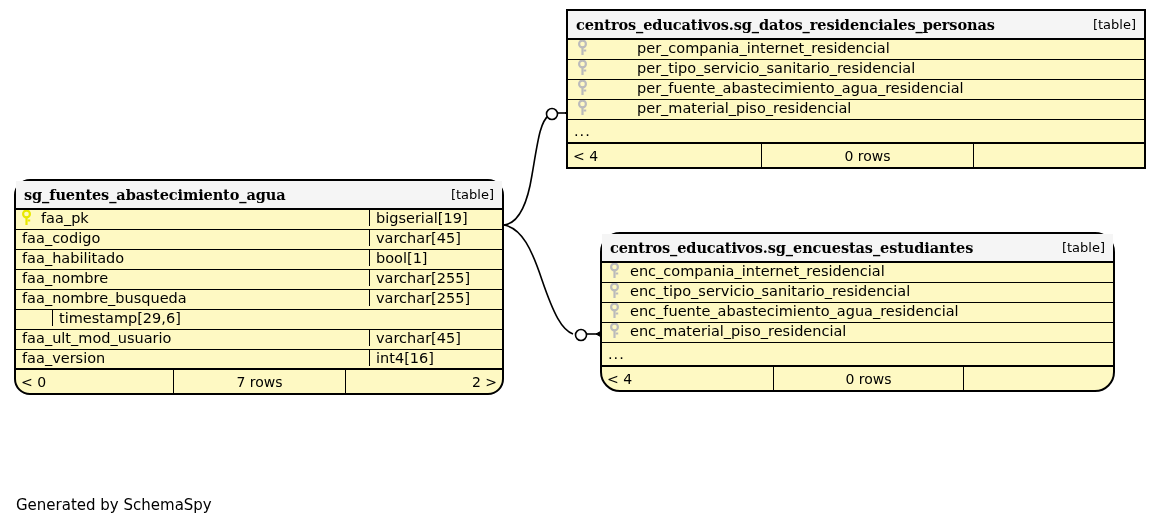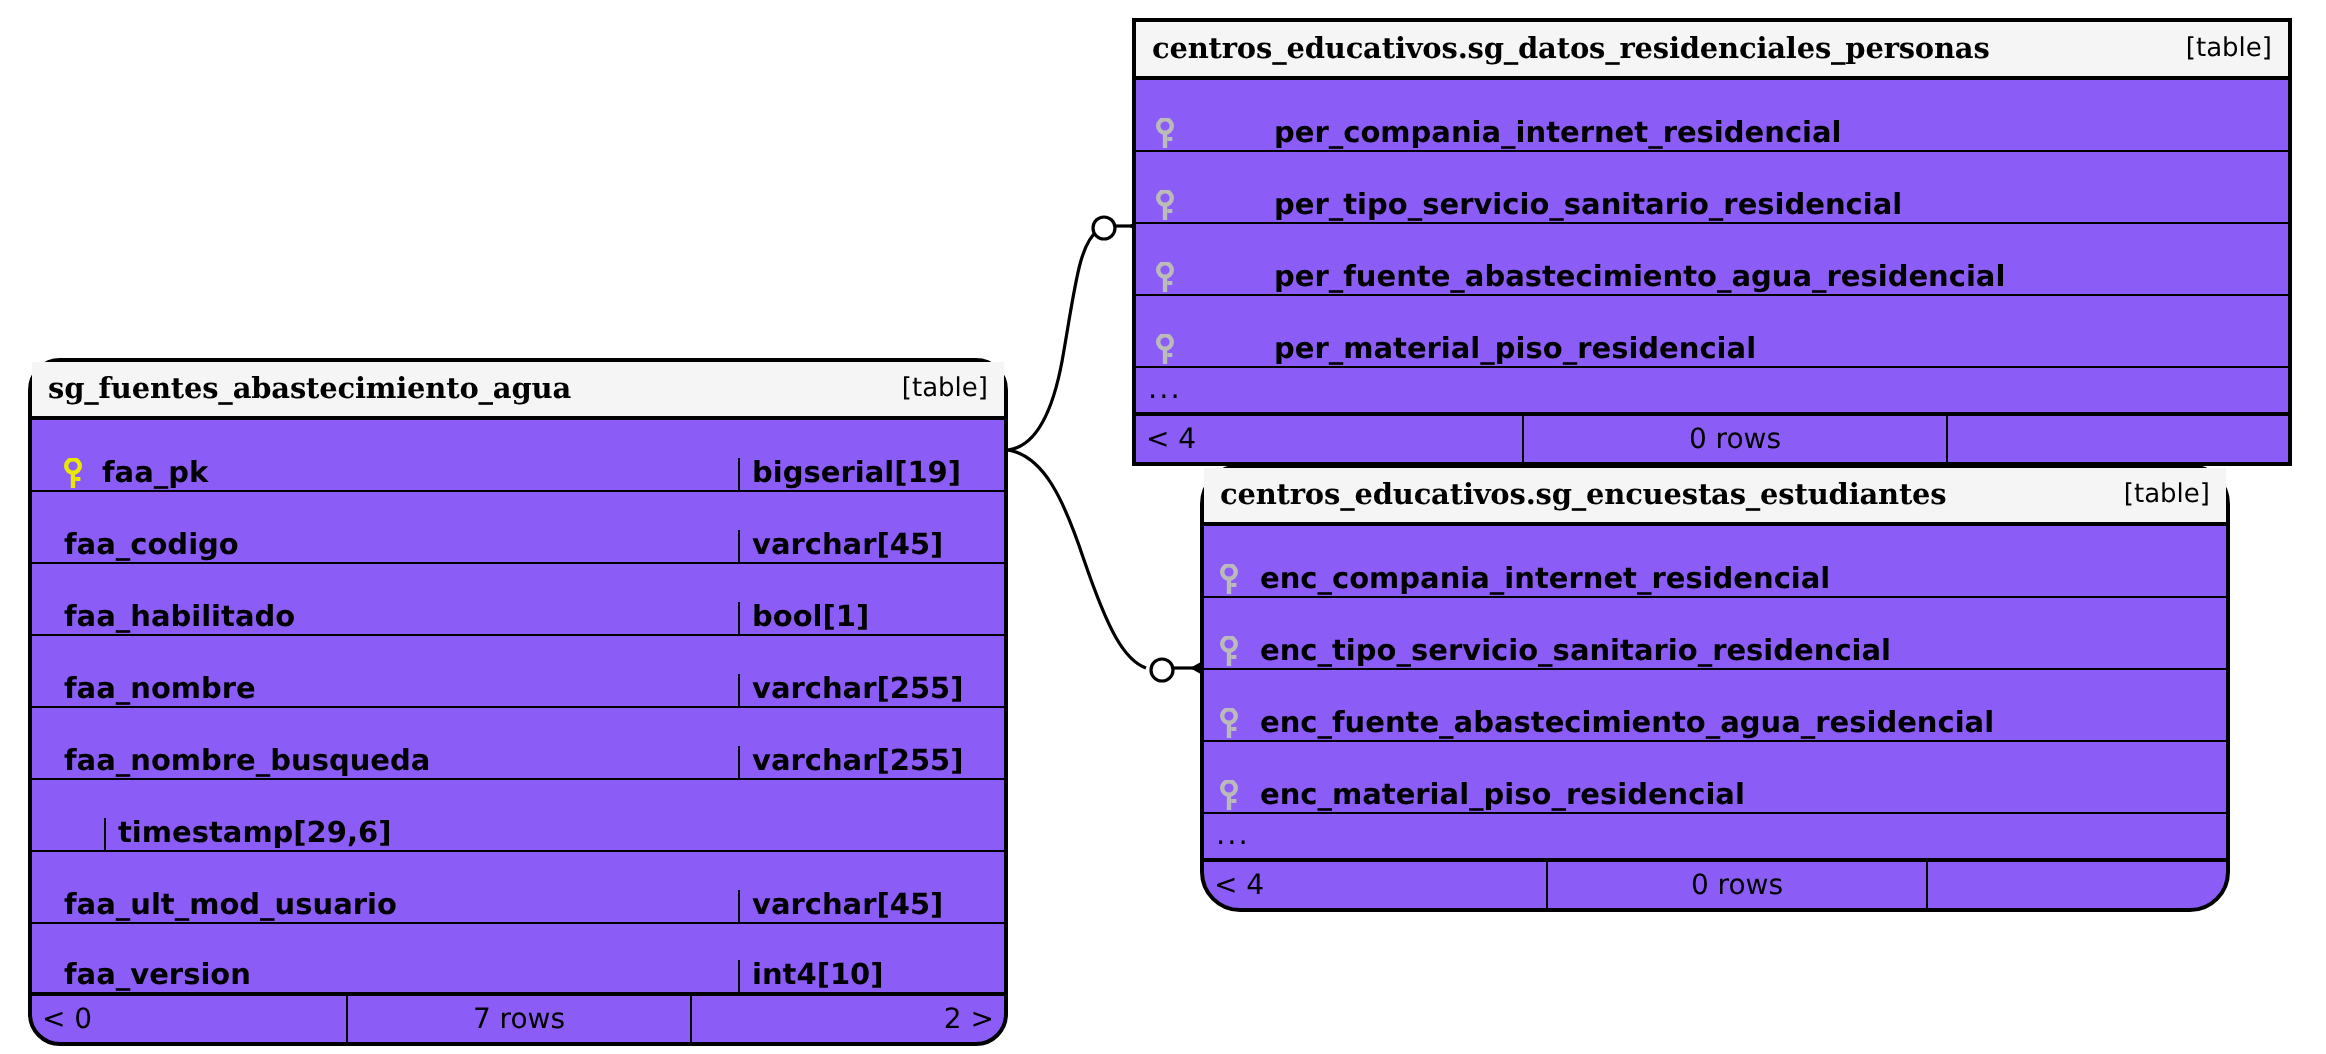--- a/index.html
+++ b/index.html
@@ -21,21 +21,21 @@
     left: 0;
     top: 0;
     width: 1163px;
     height: 527px;
   }
 
   
   .entity {
     position: absolute;
     box-sizing: border-box;
-    background: #8b5cf6;
+    background: #fef9c3;
     border: 2px solid #000000;
     z-index: 2;
   }
 
   .entity-header {
     box-sizing: border-box;
     background: #f5f5f5;
     border-bottom: 2px solid #000000;
     display: flex;
     align-items: center;
@@ -56,33 +56,32 @@
     margin-left: 10px;
   }
 
   .rows {
     display: block;
   }
 
   .row {
     box-sizing: border-box;
     display: flex;
-    align-items: flex-end;
+    align-items: flex-start;
     border-bottom: 1px solid #000000;
-    height: 36px;
+    height: 20px;
     position: relative;
-    font-weight: bold;
   }
 
   .col-name {
     box-sizing: border-box;
     display: flex;
     align-items: center;
     flex: 1 1 auto;
-    padding-left: 16px;
+    padding-left: 6px;
     overflow: hidden;
   }
   .col-type {
     box-sizing: border-box;
     border-left: 1px solid #000000;
     padding-left: 6px;
     display: flex;
     align-items: center;
     font-size: 14.5px;
     white-space: nowrap;
@@ -281,21 +280,21 @@
         <div class="col-name indent-name">
           <span class="col-label">faa_ult_mod_usuario</span>
         </div>
         <div class="col-type">varchar[45]</div>
       </div>
 
       <div class="row" style="border-bottom-width:2px;">
         <div class="col-name indent-name">
           <span class="col-label">faa_version</span>
         </div>
-        <div class="col-type">int4[10]</div>
+        <div class="col-type">int4[16]</div>
       </div>
 
     </div>
 
     <div class="entity-footer">
       <div class="foot-cell foot-left">&lt; 0</div>
       <div class="foot-cell foot-mid">7 rows</div>
       <div class="foot-cell foot-right">2 &gt;</div>
     </div>
   </div>

